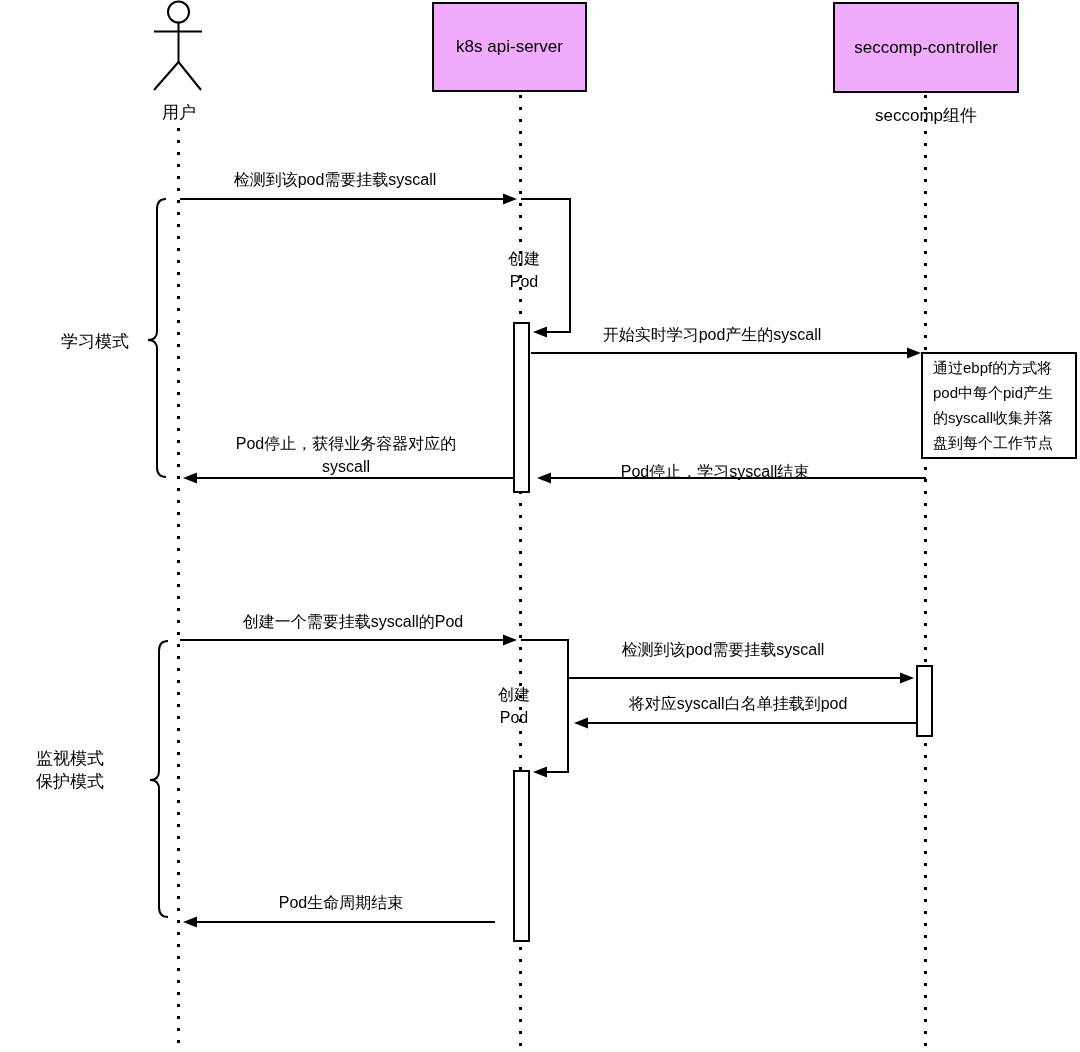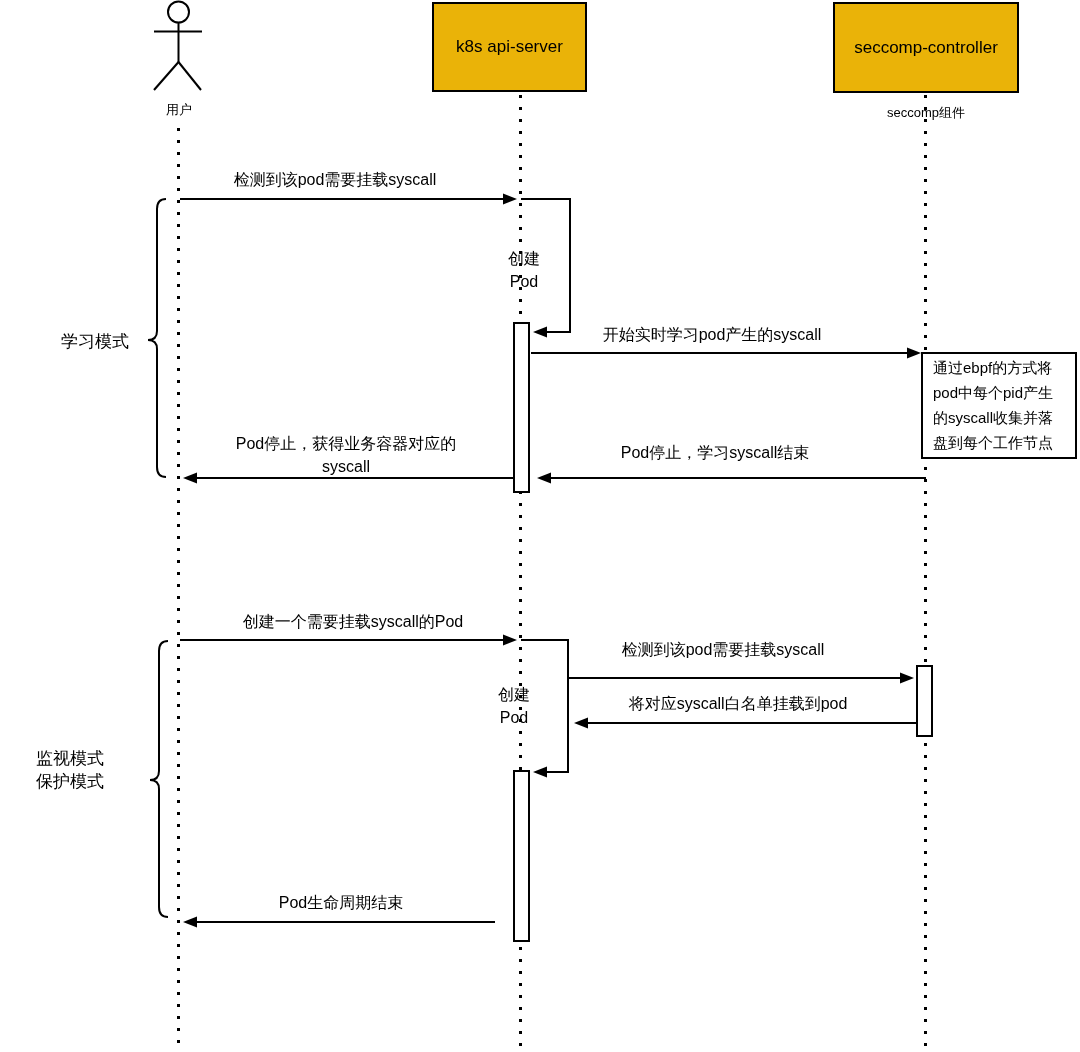--- a/index.html
+++ b/index.html
@@ -10,21 +10,21 @@
     font-family:"Liberation Sans","DejaVu Sans",sans-serif;
     color:#000;
     overflow:hidden;
   }
   .lifeline{
     position:absolute;width:3px;z-index:1;
     background:repeating-linear-gradient(to bottom,#000 0 3px,transparent 3px 12px);
   }
   .head-box{
     position:absolute;z-index:2;box-sizing:border-box;
-    border:2px solid #000;background:#eab308;
+    border:2px solid #000;background:#f0abfc;
     display:flex;align-items:center;justify-content:center;
     font-size:17px;white-space:nowrap;
   }
   .activation{
     position:absolute;z-index:2;box-sizing:border-box;
     width:17px;border:2px solid #000;background:#fff;
   }
   .note-box{
     position:absolute;z-index:2;box-sizing:border-box;
     border:2px solid #000;background:#fff;
@@ -34,21 +34,21 @@
   .note-box span{display:block;margin-left:8px;}
   svg.overlay{position:absolute;left:0;top:0;z-index:3;pointer-events:none;}
   svg.overlay line, svg.overlay path, svg.overlay circle{stroke:#000;stroke-width:2;fill:none;}
   svg.overlay polygon{fill:#000;stroke:none;}
   .msg{
     position:absolute;z-index:4;
     font-size:16px;line-height:23px;white-space:nowrap;
     transform:translateX(-50%);text-align:center;
   }
   .msg span{display:block;}
-  .actor-label{position:absolute;z-index:4;font-size:13px;transform:translateX(-50%);white-space:nowrap;}
+  .actor-label{position:absolute;z-index:4;font-size:17px;transform:translateX(-50%);white-space:nowrap;}
   .section-label{
     position:absolute;z-index:4;font-size:17px;line-height:23px;
     transform:translateX(-50%);white-space:nowrap;
   }
 </style>
 </head>
 <body>
 
 <div id="canvas">
 
@@ -141,21 +141,21 @@
 
   <div class="msg" style="left:335px;top:168px;">检测到该pod需要挂载syscall</div>
 
   <div class="msg" style="left:524px;top:247px;">
     <span>创建</span>
     <span>Pod</span>
   </div>
 
   <div class="msg" style="left:712px;top:323px;">开始实时学习pod产生的syscall</div>
 
-  <div class="msg" style="left:715px;top:441px;">Pod停止，学习syscall结束</div>
+  <div class="msg" style="left:715px;top:460px;">Pod停止，学习syscall结束</div>
 
   <div class="msg" style="left:346px;top:432px;">
     <span>Pod停止，获得业务容器对应的</span>
     <span>syscall</span>
   </div>
 
   <div class="msg" style="left:353px;top:610px;">创建一个需要挂载syscall的Pod</div>
 
   <div class="msg" style="left:514px;top:683px;">
     <span>创建</span>

